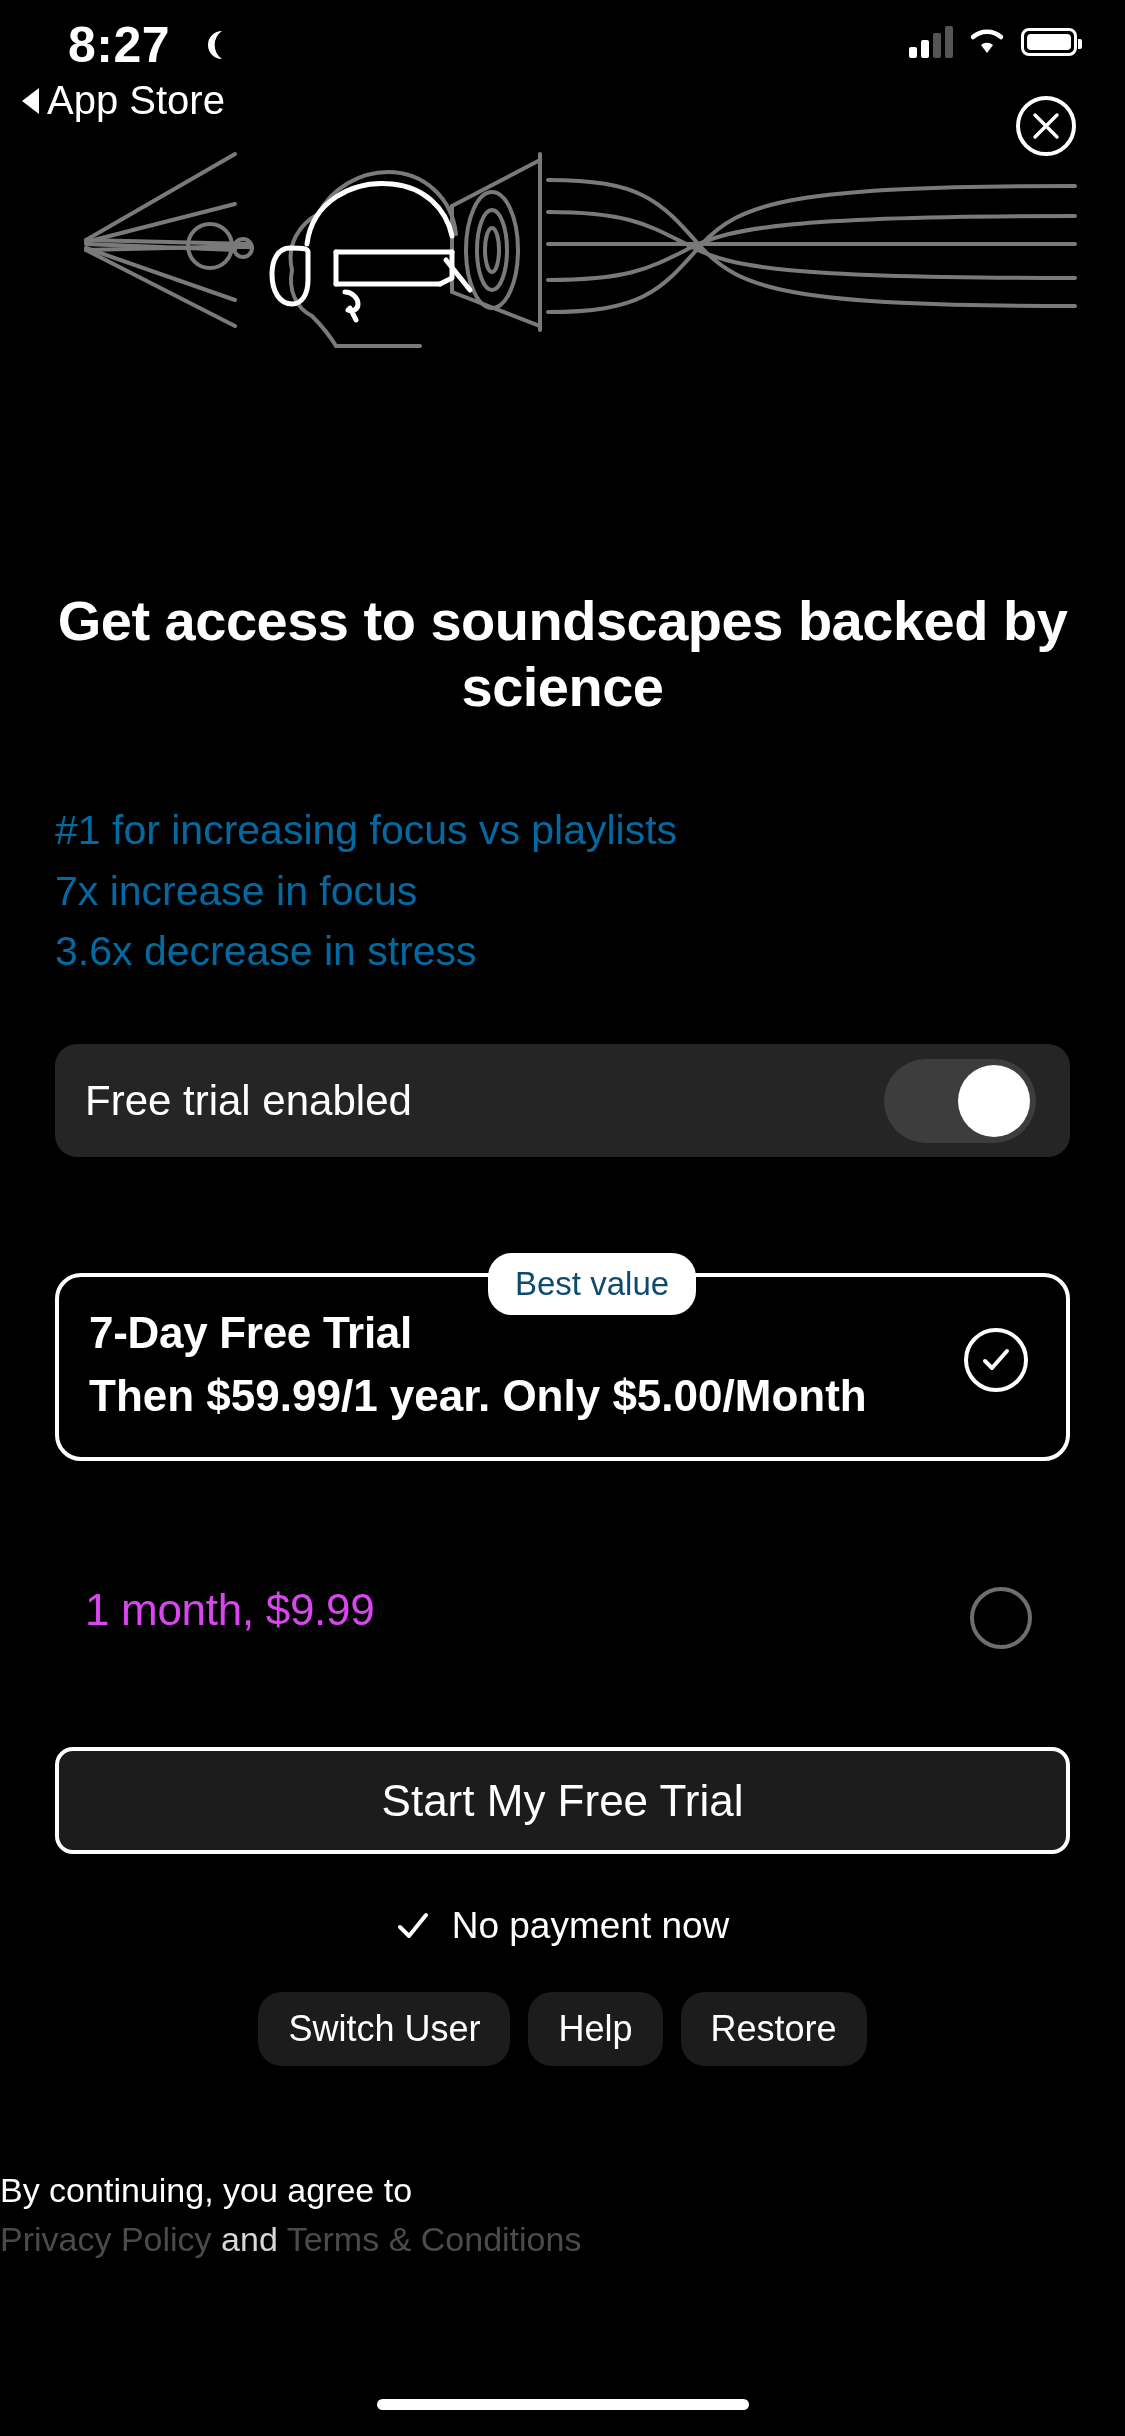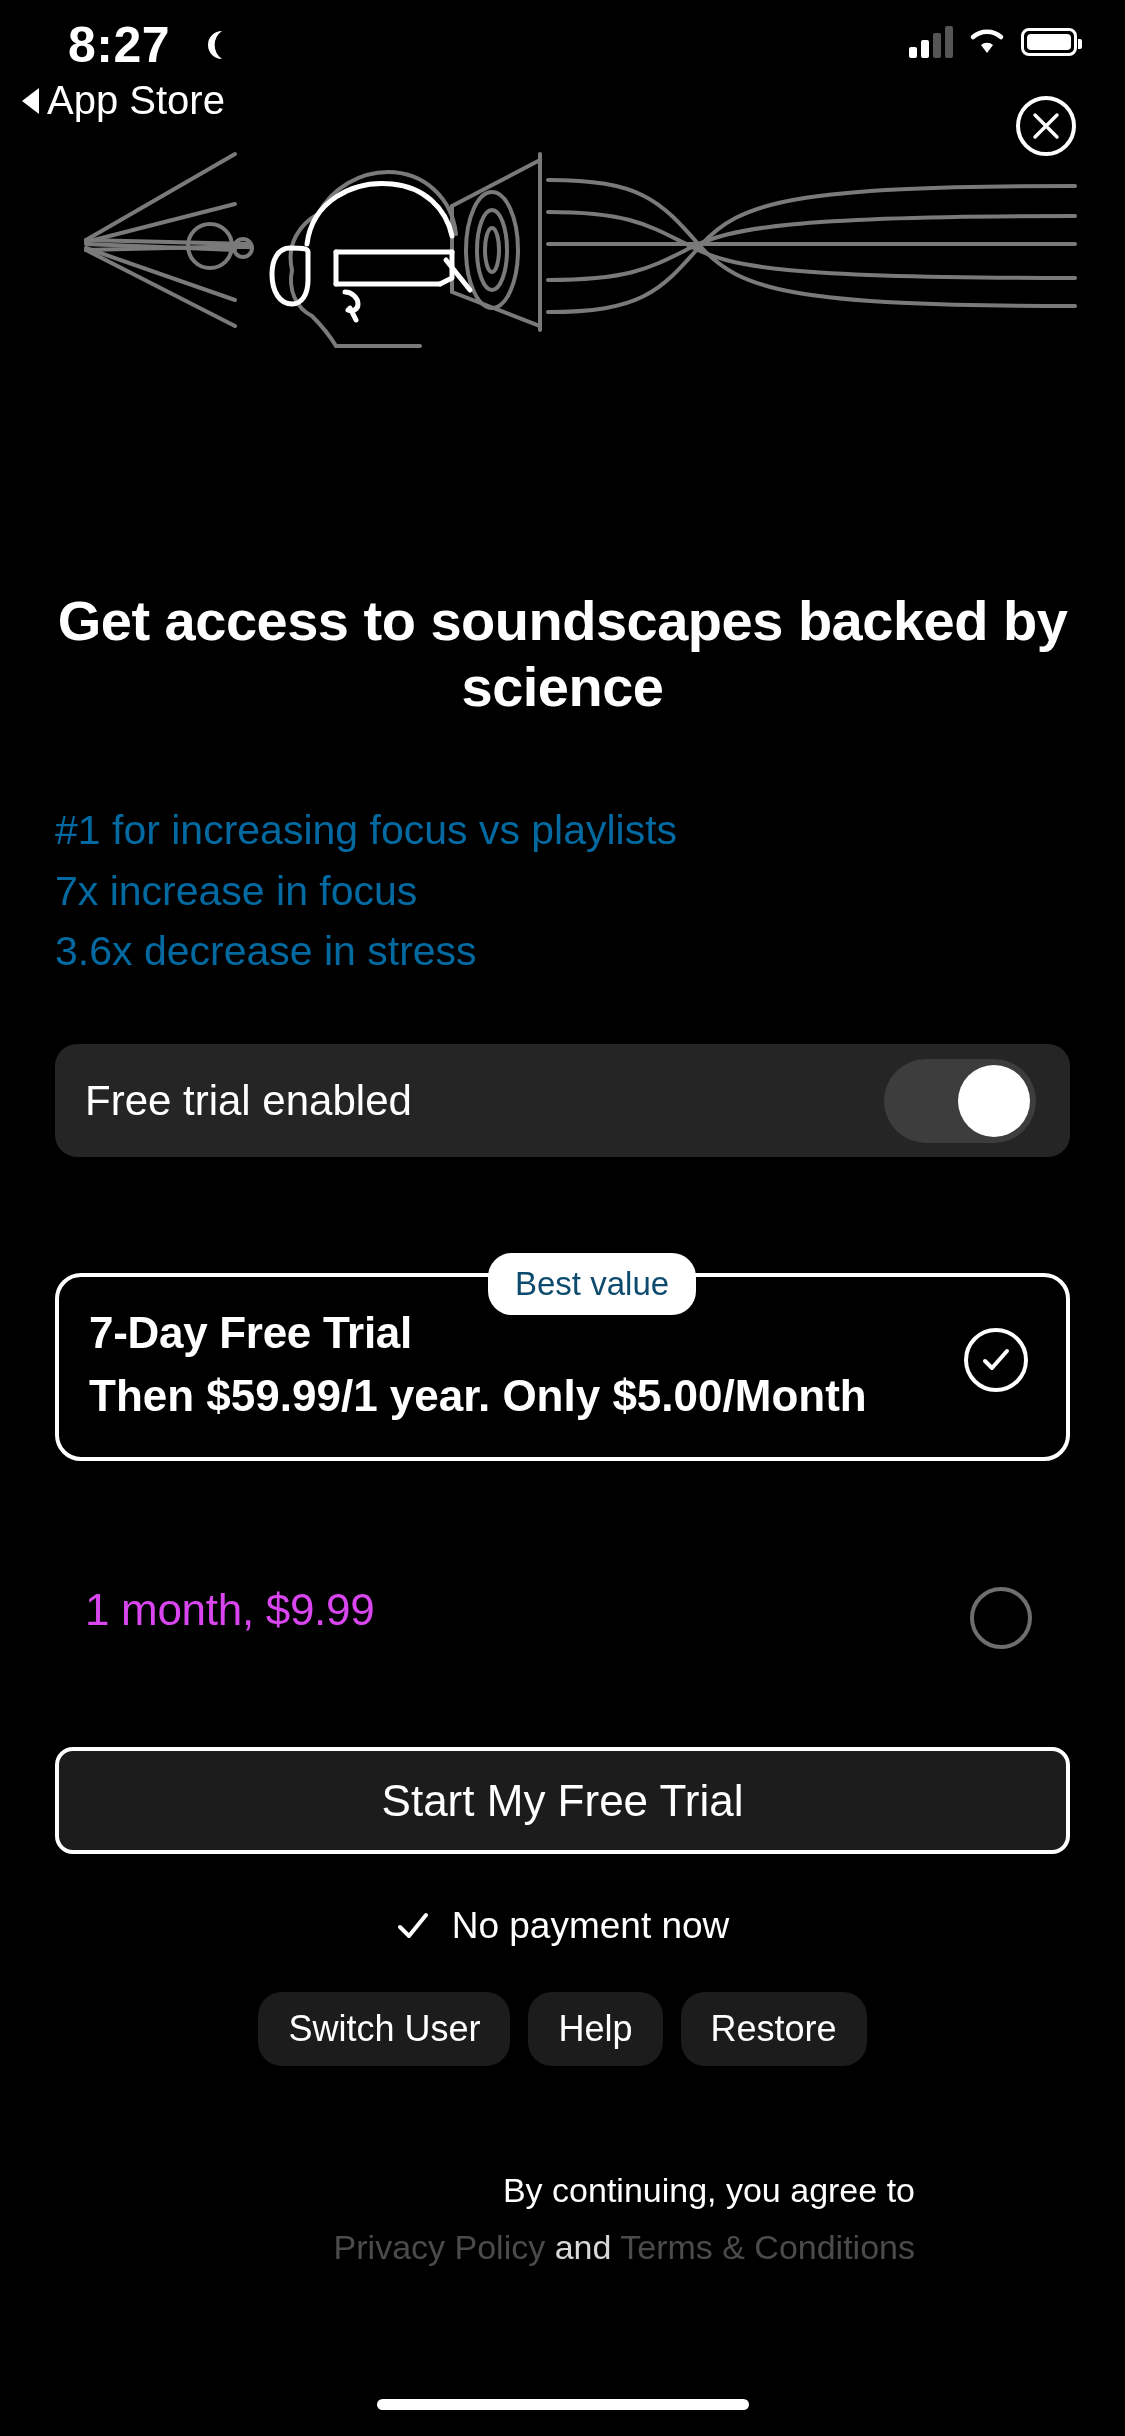--- a/index.html
+++ b/index.html
@@ -160,24 +160,24 @@
   .footer-btn{
     background:#1c1c1c; border-radius:24px;
     padding:0 30px; height:74px;
     display:flex; align-items:center; justify-content:center;
     font-size:36px; font-weight:400; color:#fff;
   }
 
   
   #legal{
     position:absolute; left:0; top:2168px; width:915px;
-    text-align:right; font-size:34px; line-height:1.32;
+    text-align:left; font-size:34px; line-height:1.32;
   }
   #legal-line1{ color:#fff; }
-  #legal-line2{ color:#fff; margin-top:12px; }
+  #legal-line2{ color:#fff; margin-top:4px; }
   .legal-link{ color:#4b4b4b; }
   .legal-and{ color:#d8d8d8; }
 
   
   #home-indicator{
     position:absolute; left:50%; transform:translateX(-50%);
     bottom:26px; width:372px; height:11px; border-radius:6px; background:#fff;
   }
 </style>
 </head>

